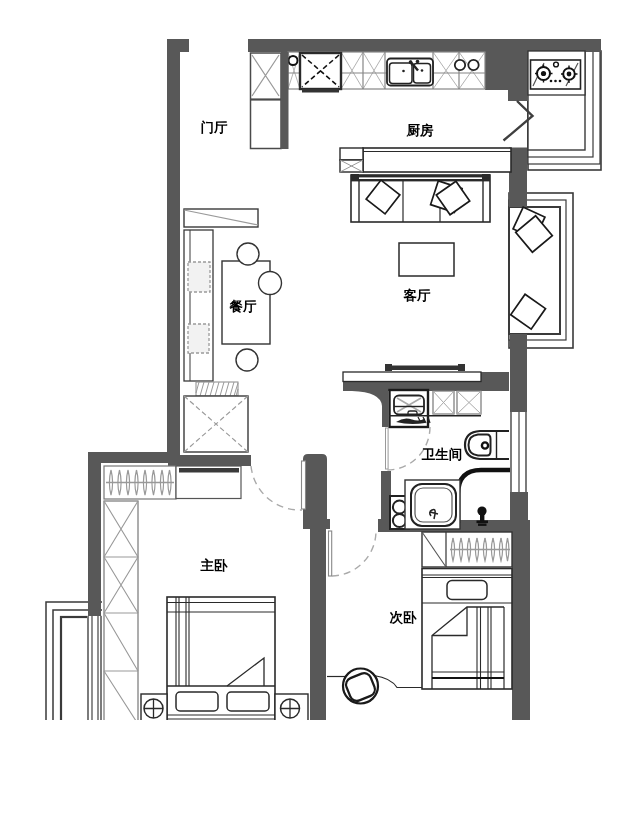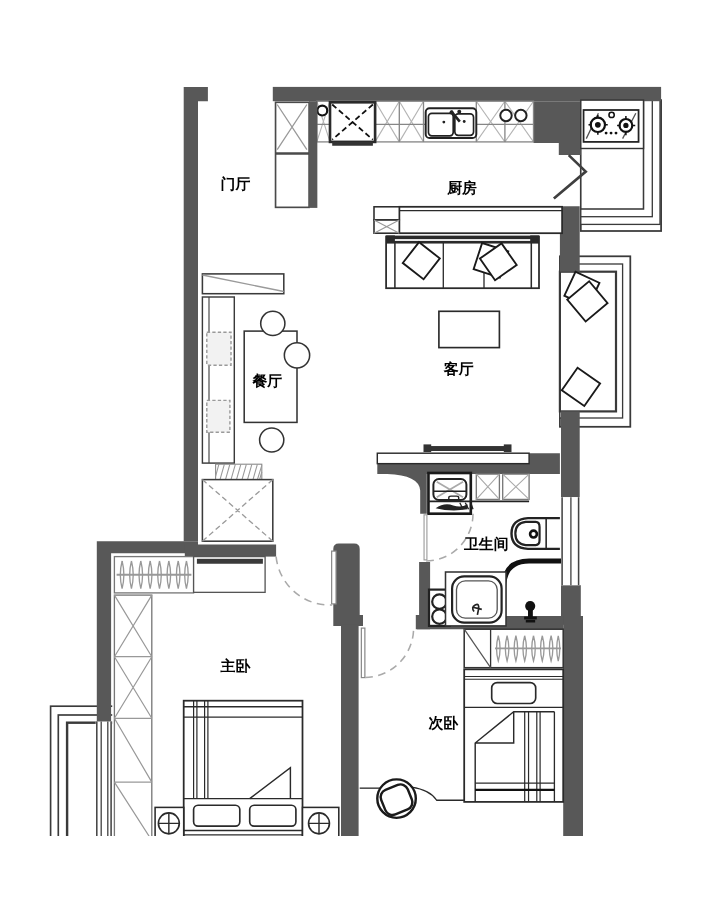--- a/index.html
+++ b/index.html
@@ -1,16 +1,16 @@
 <!DOCTYPE html>
 <html><head>
 <meta charset="utf-8">
 <style>
 html,body{margin:0;padding:0;background:#fff;}
-#plan{width:640px;height:720px;position:relative;font-family:"Liberation Sans",sans-serif;margin-top:40px;}
+#plan{width:640px;height:720px;position:relative;font-family:"Liberation Sans",sans-serif;}
 svg{display:block;}
 </style>
 </head>
 <body>
 
 <div id="plan">
 <svg width="640" height="822" viewBox="0 0 640 822">
 <defs>
 </defs>
 

